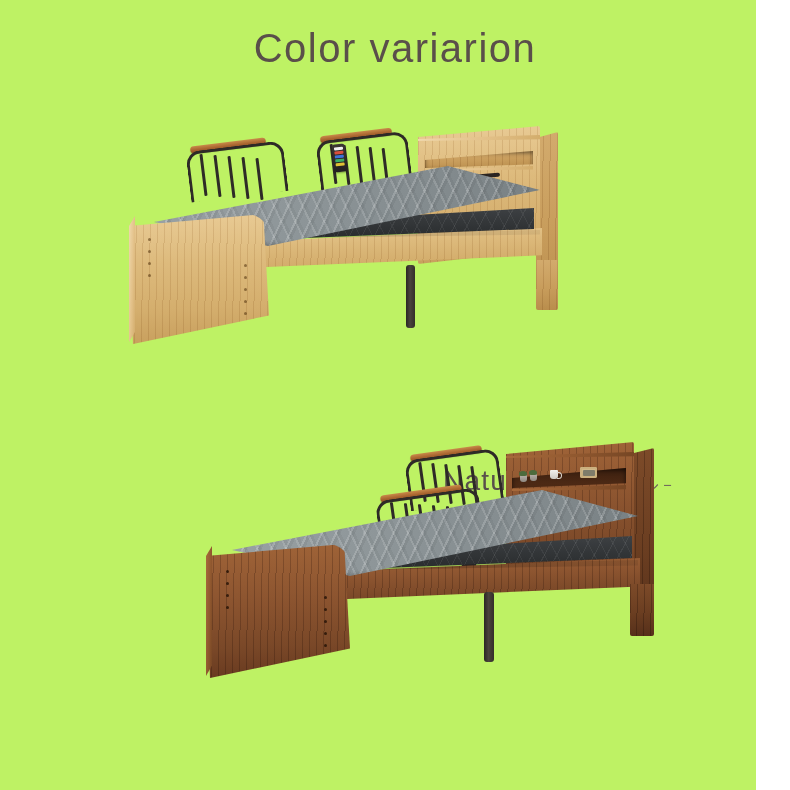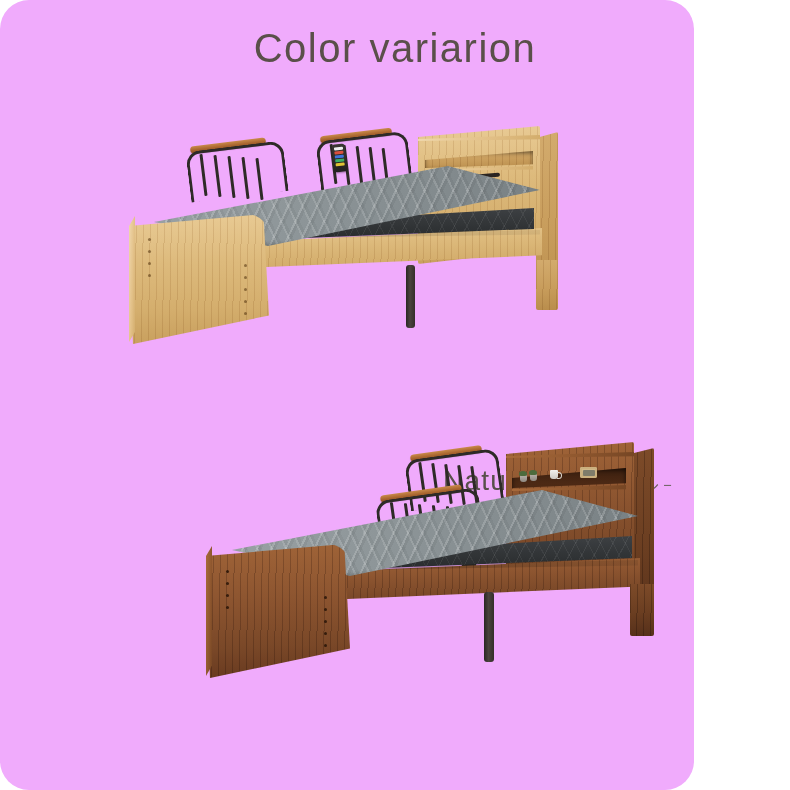--- a/index.html
+++ b/index.html
@@ -5,25 +5,24 @@
   html, body {
     margin: 0;
     padding: 0;
     background: #ffffff;
   }
   body {
     font-family: "Liberation Sans", sans-serif;
   }
   .page {
     position: relative;
-    width: 694px;
+    width: 756px;
     height: 790px;
-    background: #f0abfc;
+    background: #bef264;
     overflow: hidden;
-    border-radius: 29px;
   }
 
   
   .page-title {
     position: absolute;
     top: 26px;
     left: 0;
     width: 790px;
     text-align: center;
     font-size: 40px;

